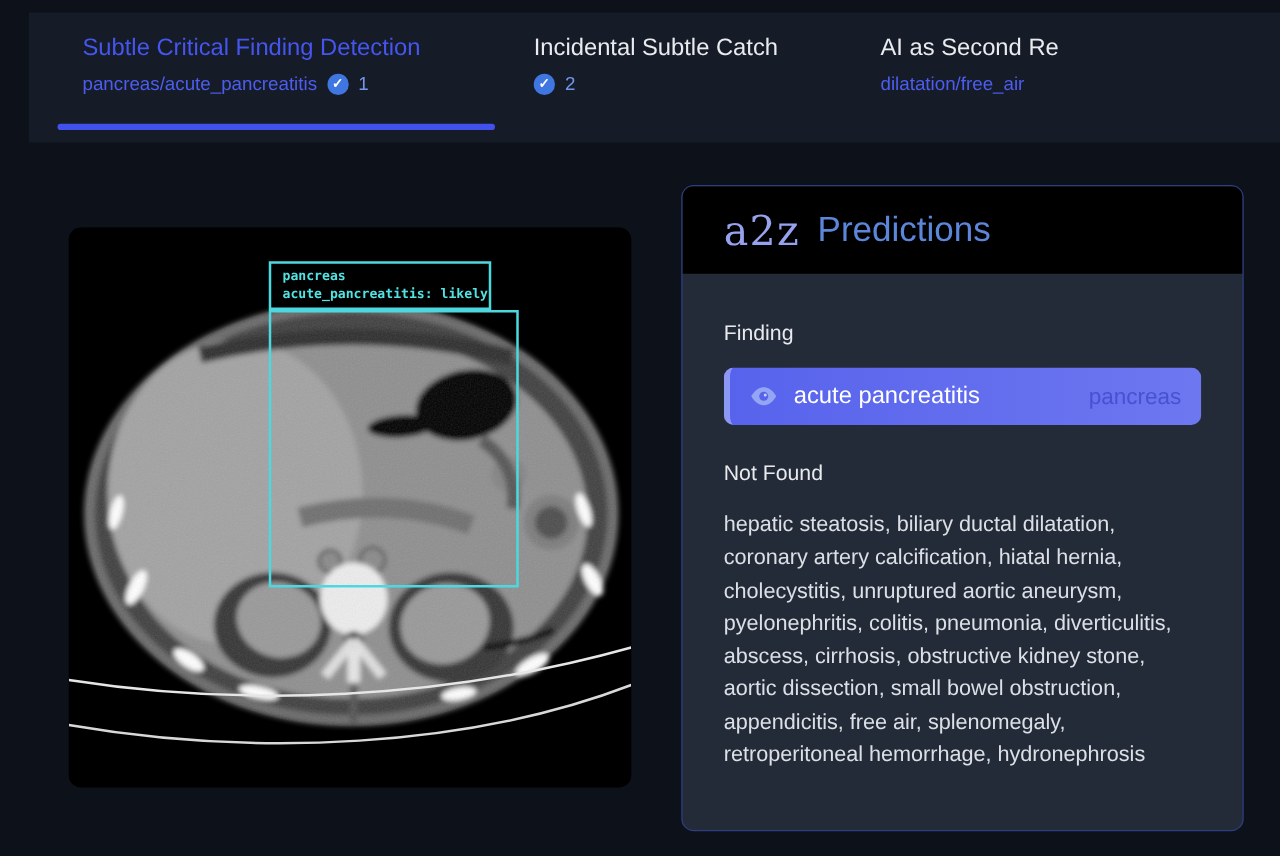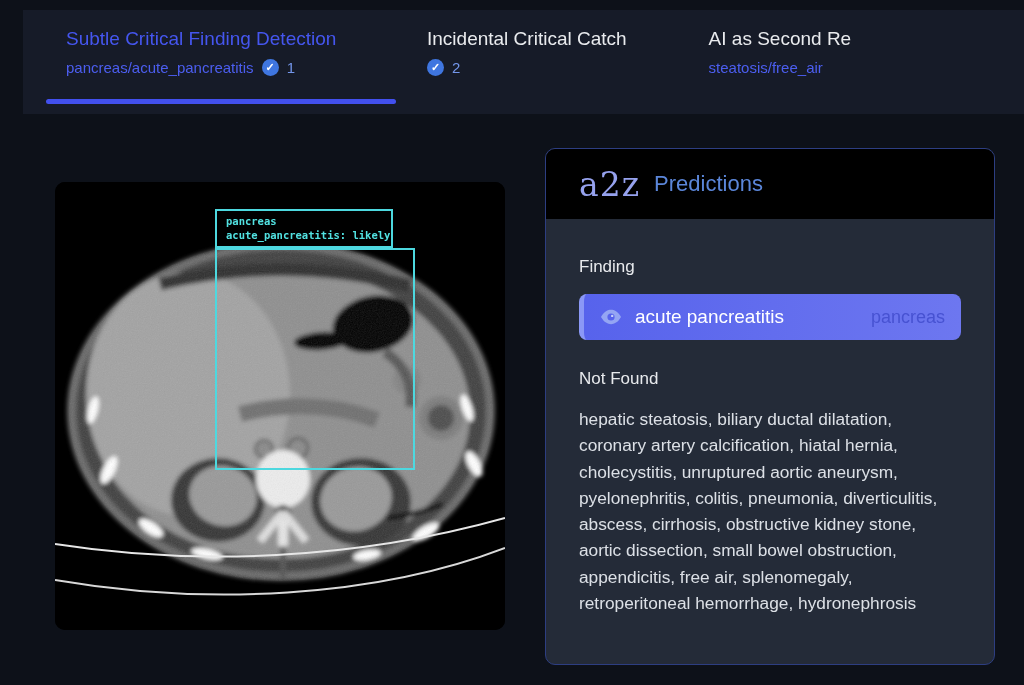--- a/index.html
+++ b/index.html
@@ -60,21 +60,21 @@
     position:absolute; left:545px; top:148px; width:450px; height:517px;
     background:#242b38; border:1px solid #2d3e82; border-radius:10px; overflow:hidden;
   }
   .panel-header {
     height:70px; background:#000000; display:flex; align-items:center; padding-left:33px;
   }
   .logo {
     font-family:"DejaVu Serif", serif; font-size:33px; line-height:33px;
     color:#96a2ee; letter-spacing:1px;
   }
-  .panel-title { margin-left:14px; font-size:22px; color:#5b86d9; }
+  .panel-title { margin-left:14px; font-size:28px; color:#5b86d9; }
   .panel-body { padding:38px 33px 0 33px; }
   .section-label { font-size:17px; color:#e8eaed; }
   .detected-label { margin-bottom:17px; }
   .detection-btn {
     height:46px; border-radius:8px;
     background:linear-gradient(90deg,#5763ec,#6d77f0);
     border-left:5px solid #8b98f6;
     display:flex; align-items:center; padding:0 16px; cursor:pointer;text-align:center;
   }
   .eye-icon { display:inline-flex; flex:0 0 auto; }
@@ -92,32 +92,32 @@
     <div class="tab-title">Subtle Critical Finding Detection</div>
     <div class="tab-sub">
       <span class="tab-sub-text">pancreas/acute_pancreatitis</span>
       <span class="check-badge"></span>
       <span class="tab-count">1</span>
     </div>
     <div class="tab-underline"></div>
   </div>
 
   <div class="tab tab-2">
-    <div class="tab-title">Incidental Critical Catch</div>
+    <div class="tab-title">Incidental Subtle Catch</div>
     <div class="tab-sub">
       <span class="check-badge"></span>
       <span class="tab-count">2</span>
     </div>
 
   </div>
 
   <div class="tab tab-3">
     <div class="tab-title">AI as Second Re</div>
     <div class="tab-sub">
-      <span class="tab-sub-text">steatosis/free_air</span>
+      <span class="tab-sub-text">dilatation/free_air</span>
     </div>
 
   </div>
 
 </div>
 
 <div class="ct-image">
   <svg width="450" height="448" viewBox="0 0 450 448">
     <defs>
       <filter id="soft">

